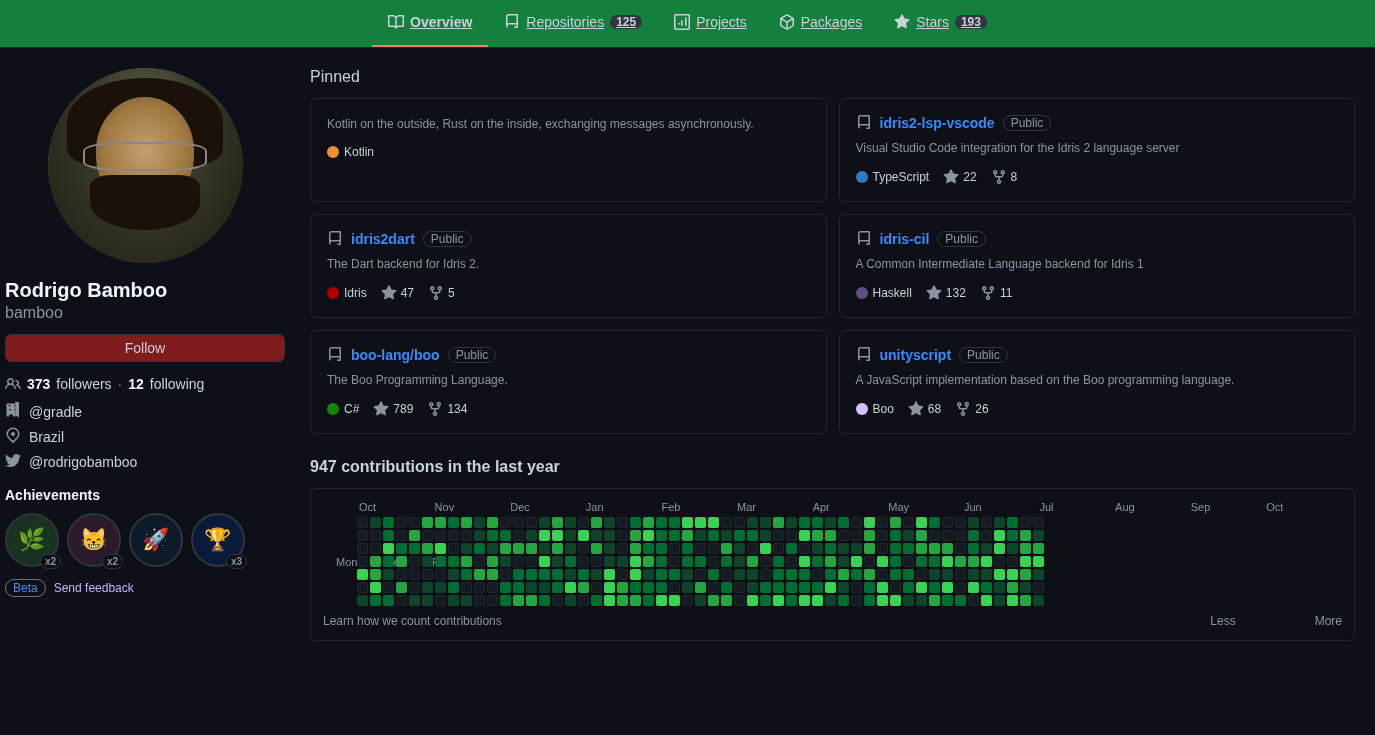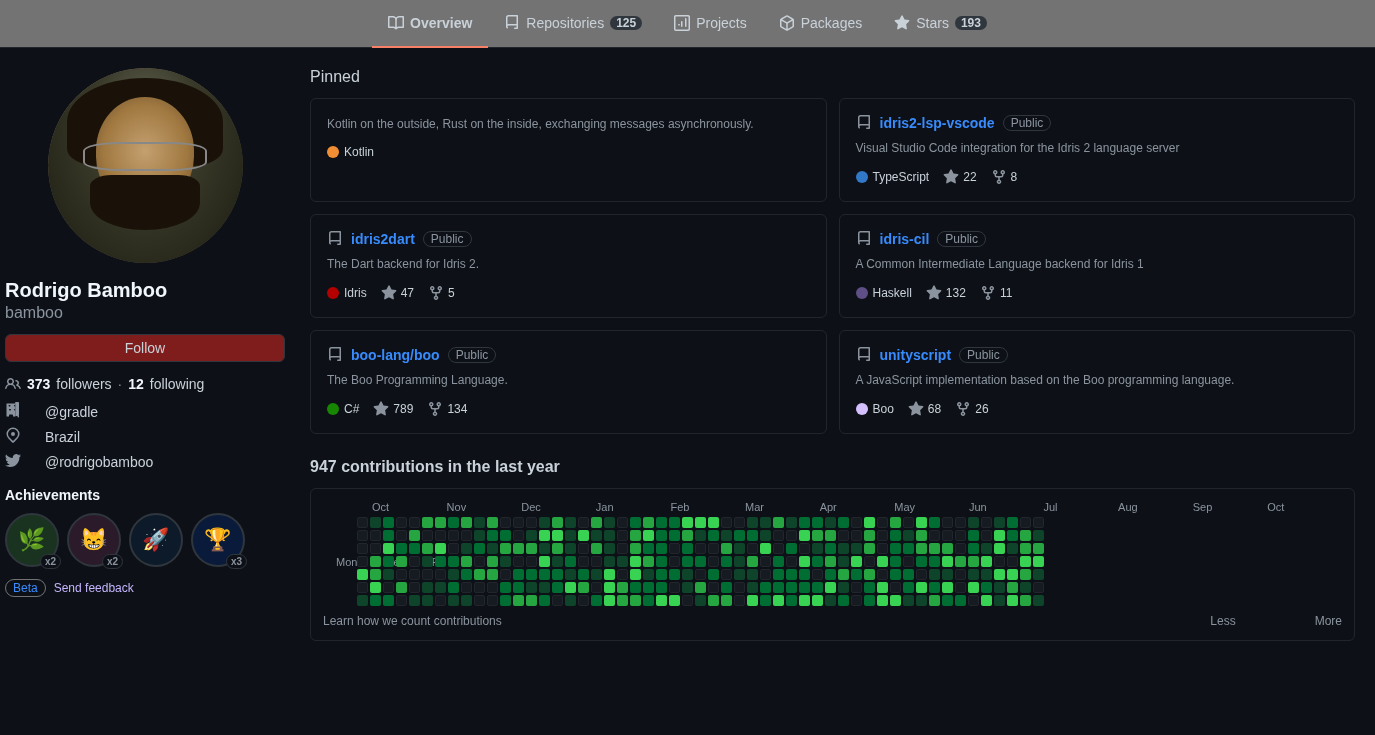--- a/index.html
+++ b/index.html
@@ -12,27 +12,28 @@
       overflow: hidden;
     }
     .page-wrapper {
       display: flex;
       flex-direction: column;
       height: 735px;
     }
     
     .top-nav {
       display: flex;
-      align-items: flex-start;
+      align-items: flex-end;
       justify-content: center;
       border-bottom: 1px solid #21262d;
-      background: #737373;
+      background: #15803d;
       padding: 0 20px;
       height: 48px;
       gap: 0;
+      text-decoration: underline;
     }
     .nav-tab {
       display: flex;
       align-items: center;
       gap: 6px;
       padding: 14px 16px;
       cursor: pointer;
       color: #c9d1d9;
       border-bottom: 2px solid transparent;
       font-size: 14px;
@@ -175,21 +176,21 @@
     }
     .profile-info {
       display: flex;
       flex-direction: column;
       gap: 6px;
       margin-bottom: 16px;
     }
     .profile-info-item {
       display: flex;
       align-items: center;
-      gap: 24px;
+      gap: 8px;
       color: #c9d1d9;
       font-size: 14px;
     }
     .profile-info-item .icon {
       width: 16px;
       color: #8b949e;
       text-align: center;
       flex-shrink: 0;
     }
     .achievements-section h3 {
@@ -345,21 +346,21 @@
       color: #c9d1d9;
       margin-bottom: 12px;
     }
     .contributions-graph {
       border: 1px solid #21262d;
       border-radius: 6px;
       padding: 12px;
     }
     .graph-months {
       display: flex;
-      margin-left: 49px;
+      margin-left: 36px;
       margin-bottom: 4px;
     }
     .month-label {
       font-size: 11px;
       color: #8b949e;
       flex: 1;
       min-width: 0;
     }
     .graph-body {
       display: flex;

